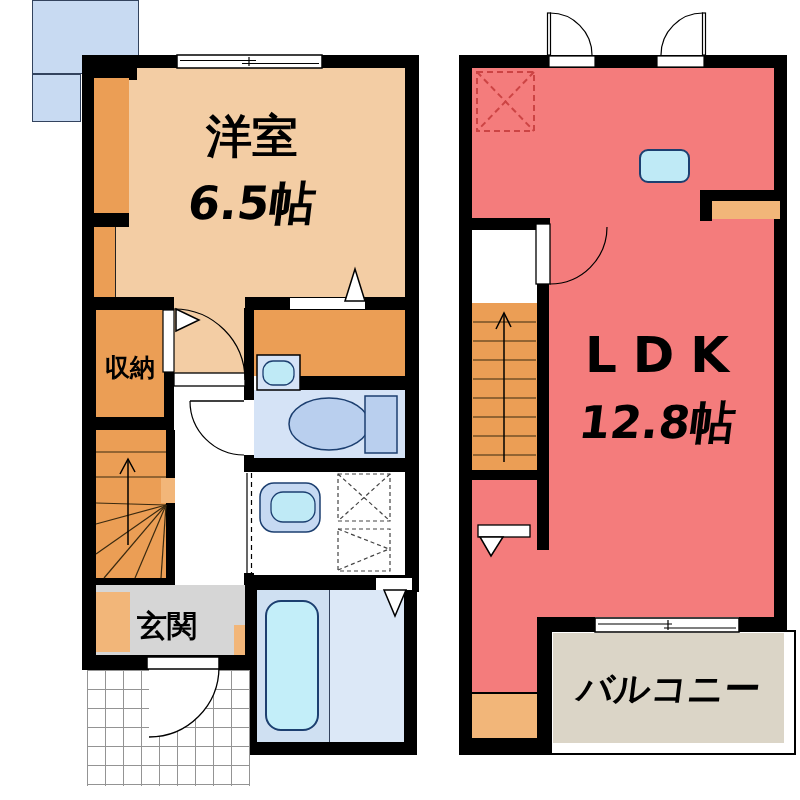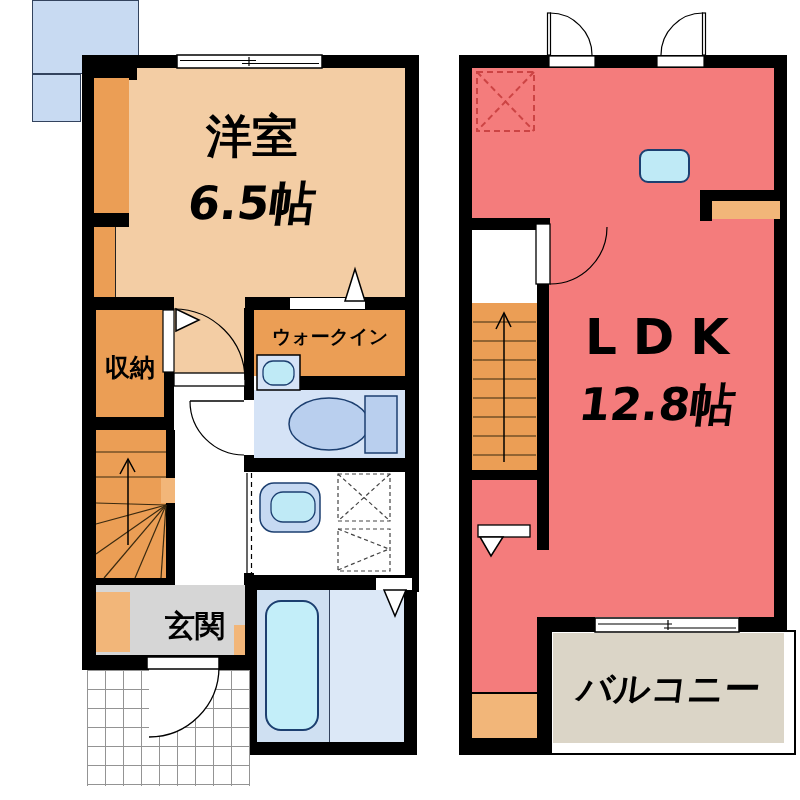--- a/index.html
+++ b/index.html
@@ -87,23 +87,22 @@
     <div class="tiles" style="left:55px;top:670px;width:163px;height:116px;"></div>
 
     <div class="label" style="left:105px;top:105px;width:230px;height:130px;font-size:46px;gap:10px;">
       <span>洋室</span>
       <span class="slant">6.5帖</span>
     </div>
     <div class="label" style="left:64px;top:352px;width:68px;height:32px;font-size:25px;">
       <span>収納</span>
     </div>
     <div class="label" style="left:228px;top:311px;width:140px;height:52px;font-size:19px;">
-      <span>ウォークイン</span>
-    </div>
-    <div class="label" style="left:108px;top:607px;width:110px;height:38px;font-size:30px;">
+    </div>
+    <div class="label" style="left:80px;top:607px;width:110px;height:38px;font-size:30px;">
       <span>玄関</span>
     </div>
   </div>
 
   <div>
 
     <div class="fill red" style="left:440px;top:68px;width:302px;height:549px;"></div>
     <div class="fill red" style="left:440px;top:617px;width:65px;height:75px;"></div>
 
     <div class="wall" style="left:427px;top:55px;width:328px;height:13px;"></div>
@@ -126,21 +125,21 @@
     <div class="counter" style="left:593px;top:142px;width:107px;height:74px;"></div>
     <div class="counter" style="left:699px;top:142px;width:49px;height:48px;"></div>
     <div class="ksink" style="left:607px;top:149px;width:51px;height:34px;"></div>
     <div class="fill orange-light" style="left:680px;top:201px;width:68px;height:18px;"></div>
 
     <div class="fill orange-light" style="left:440px;top:692px;width:65px;height:46px;border-top:2px solid #000;box-sizing:border-box;"></div>
 
     <div class="fill" style="left:518px;top:630px;width:246px;height:125px;background:#fff;border:2px solid #000;box-sizing:border-box;"></div>
     <div class="fill beige" style="left:521px;top:633px;width:231px;height:110px;"></div>
 
-    <div class="label" style="left:510px;top:302px;width:230px;height:135px;gap:8px;align-items:center;">
+    <div class="label" style="left:510px;top:320px;width:230px;height:135px;gap:8px;align-items:center;">
       <span style="font-size:50px;letter-spacing:16px;padding-left:16px;">LDK</span>
       <span class="slant" style="font-size:45px;">12.8帖</span>
     </div>
     <div class="label slant" style="left:528px;top:666px;width:218px;height:44px;font-size:36px;">
       <span>バルコニー</span>
     </div>
   </div>
 
   <svg class="overlay" width="800" height="800" viewBox="0 0 800 800">
 

